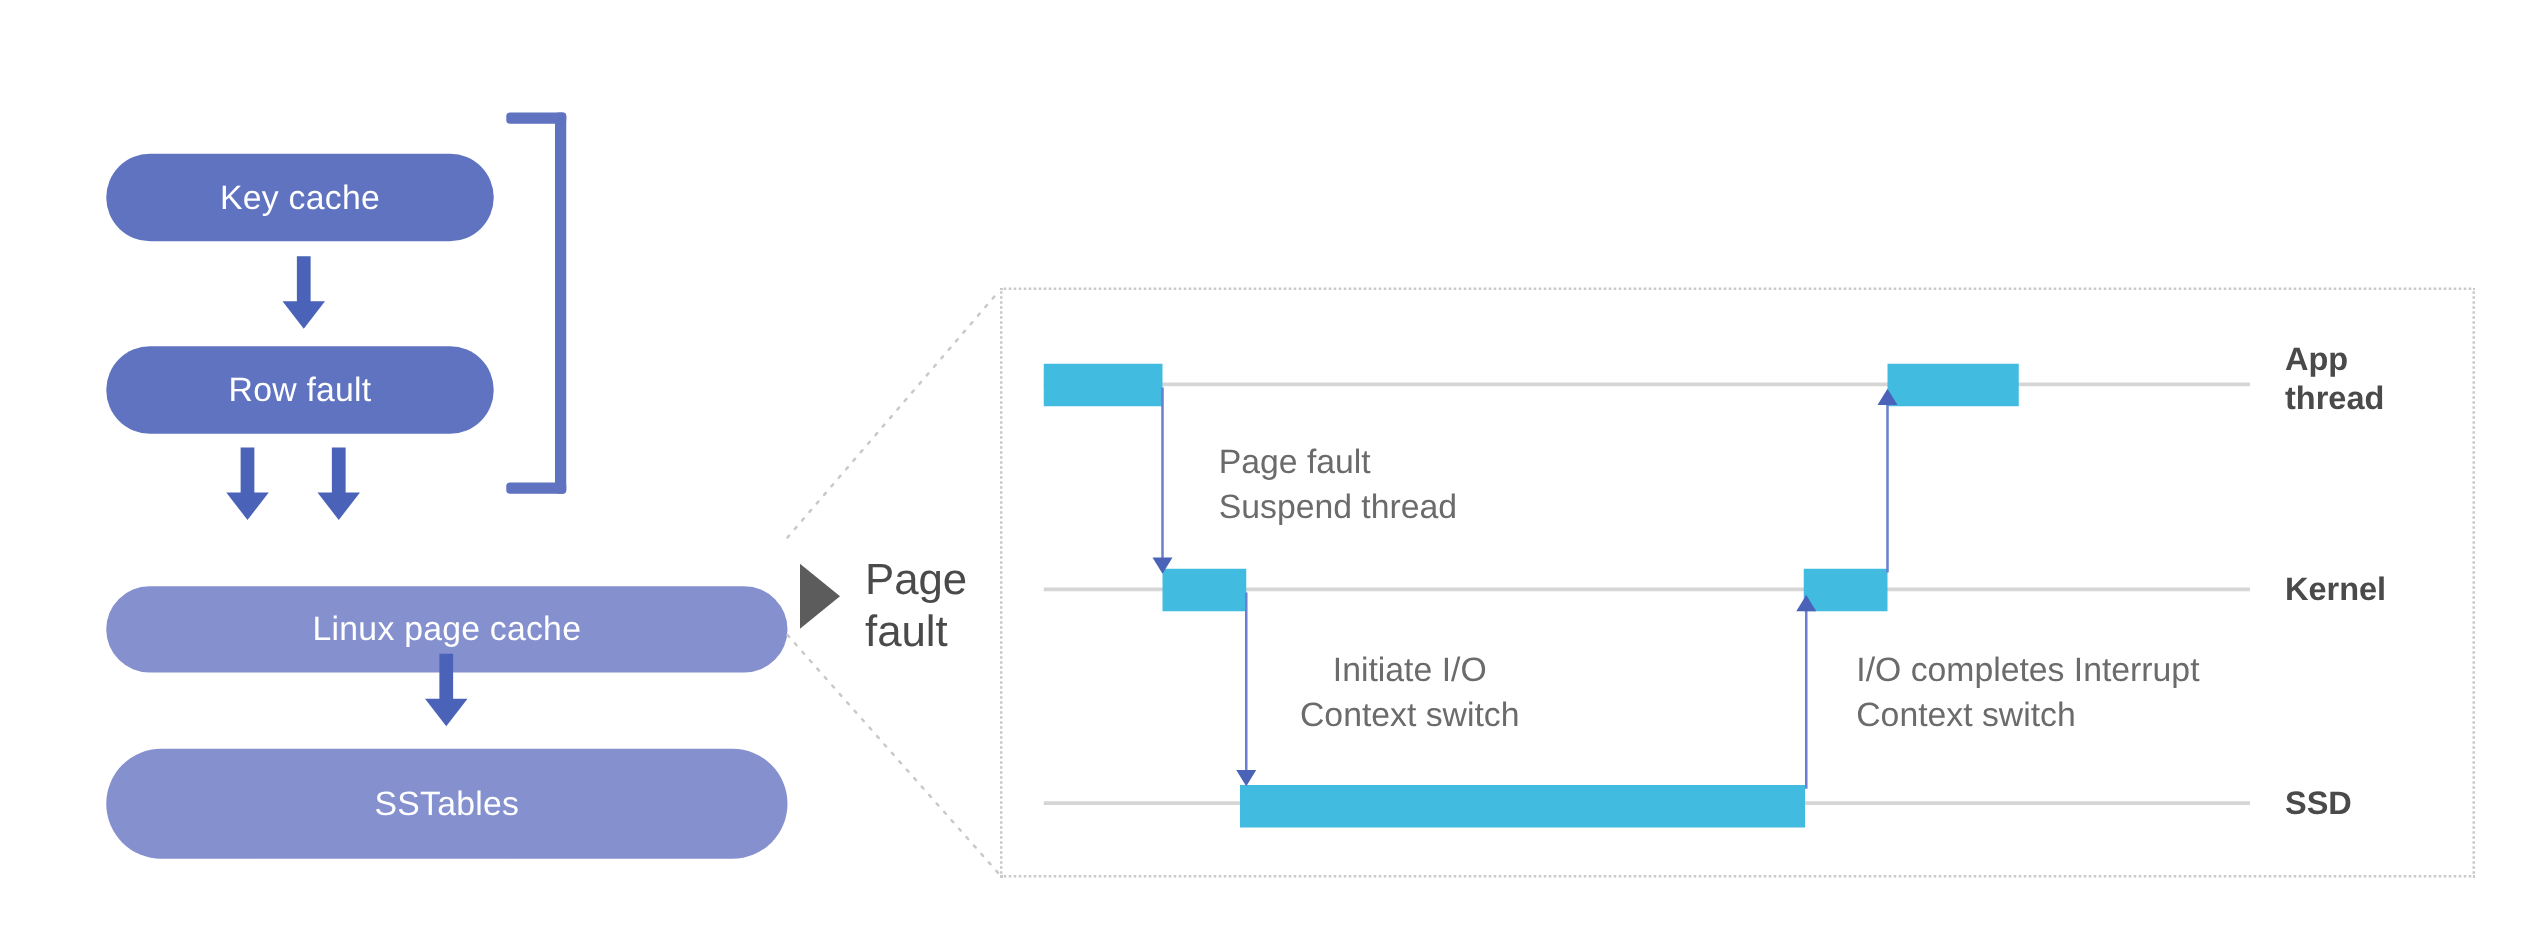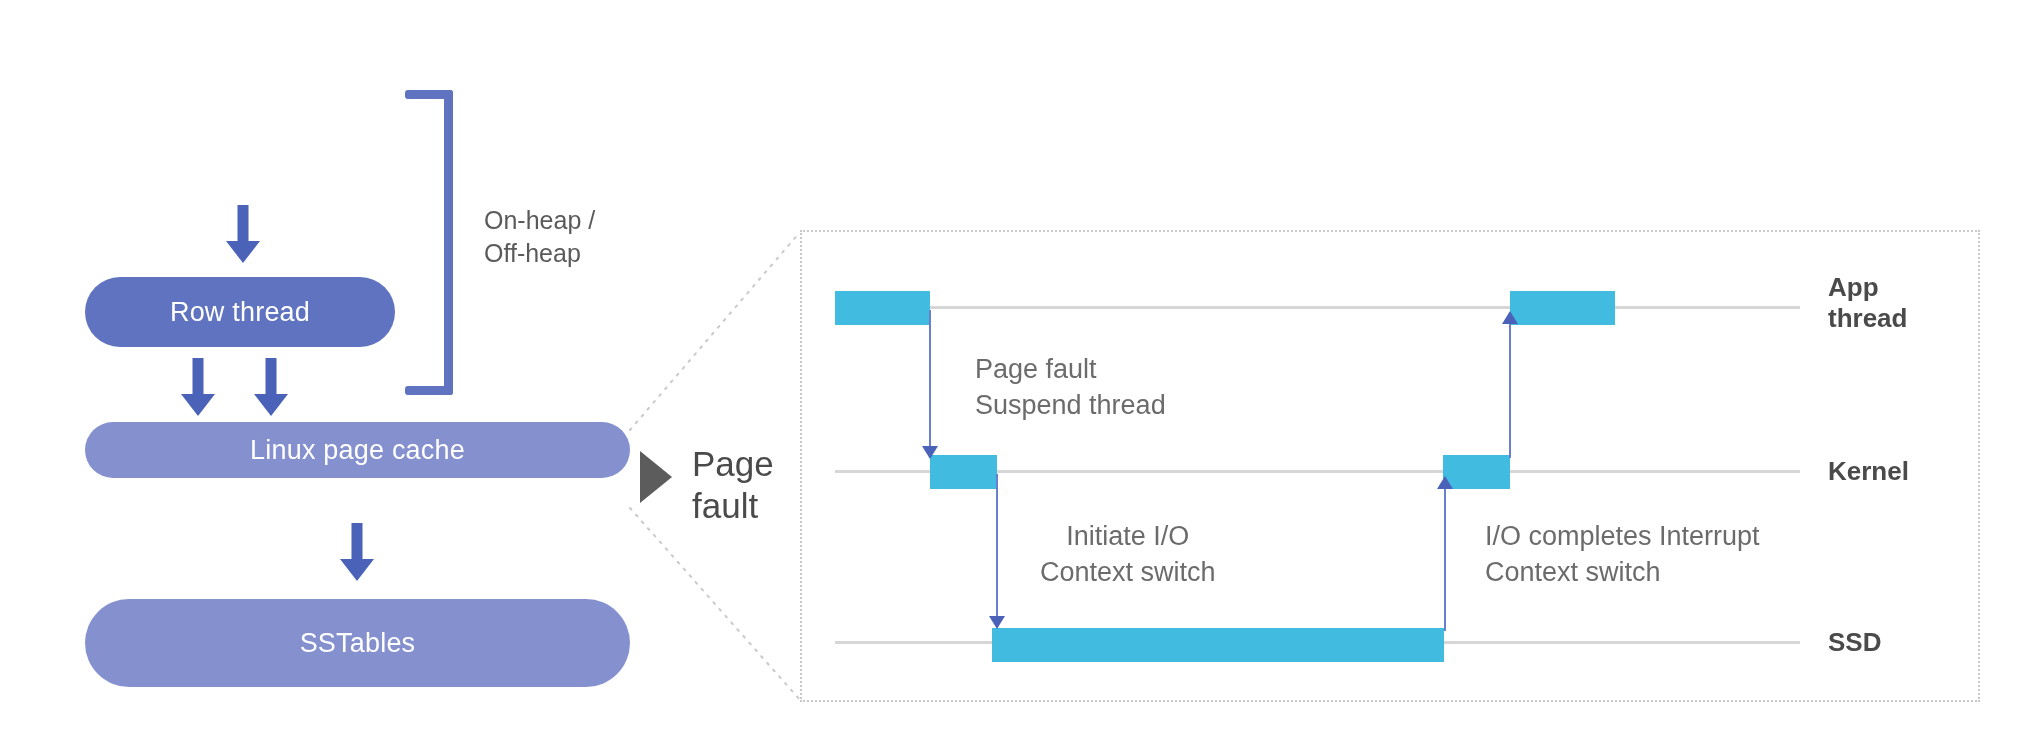--- a/index.html
+++ b/index.html
@@ -126,60 +126,61 @@
     font-size:27px;
     line-height:1.35;
     white-space:pre-line;
   }
 </style>
 </head>
 <body>
 
 <div id="stage">
 
+  <div class="pill pill-dark" style="left:85px;top:123px;width:310px;height:70px;">
+    <span>Key cache</span>
+  </div>
 
   <div class="arrow-down" style="left:226px;top:205px;width:34px;height:58px;">
     <div class="shaft" style="height:38px;"></div>
     <div class="head"></div>
   </div>
 
   <div class="pill pill-dark" style="left:85px;top:277px;width:310px;height:70px;">
-    <span>Row thread</span>
+    <span>Row fault</span>
   </div>
 
   <div class="arrow-down" style="left:181px;top:358px;width:34px;height:58px;">
     <div class="shaft" style="height:38px;"></div>
     <div class="head"></div>
   </div>
   <div class="arrow-down" style="left:254px;top:358px;width:34px;height:58px;">
     <div class="shaft" style="height:38px;"></div>
     <div class="head"></div>
   </div>
 
-  <div class="pill pill-light" style="left:85px;top:422px;width:545px;height:56px;">
+  <div class="pill pill-light" style="left:85px;top:469px;width:545px;height:69px;">
     <span>Linux page cache</span>
   </div>
 
   <div class="arrow-down" style="left:340px;top:523px;width:34px;height:58px;">
     <div class="shaft" style="height:38px;"></div>
     <div class="head"></div>
   </div>
 
   <div class="pill pill-light" style="left:85px;top:599px;width:545px;height:88px;">
     <span>SSTables</span>
   </div>
 
   <div class="bracket" style="left:405px;top:90px;width:48px;height:305px;">
     <div class="v"></div>
     <div class="t" style="width:48px;"></div>
     <div class="b" style="width:48px;"></div>
   </div>
 
-  <div class="note" style="left:484px;top:204px;">On-heap /
-Off-heap</div>
 
   <div class="tri" style="left:640px;top:451px;"></div>
   <div class="pf-label" style="left:692px;top:443px;">Page
 fault</div>
 
   <svg class="callout" width="2028" height="742">
     <line x1="630" y1="430" x2="800" y2="232" stroke="#c9c9c9" stroke-width="2" stroke-dasharray="2 7" stroke-linecap="round"></line>
     <line x1="630" y1="508" x2="800" y2="700" stroke="#c9c9c9" stroke-width="2" stroke-dasharray="2 7" stroke-linecap="round"></line>
   </svg>
 

